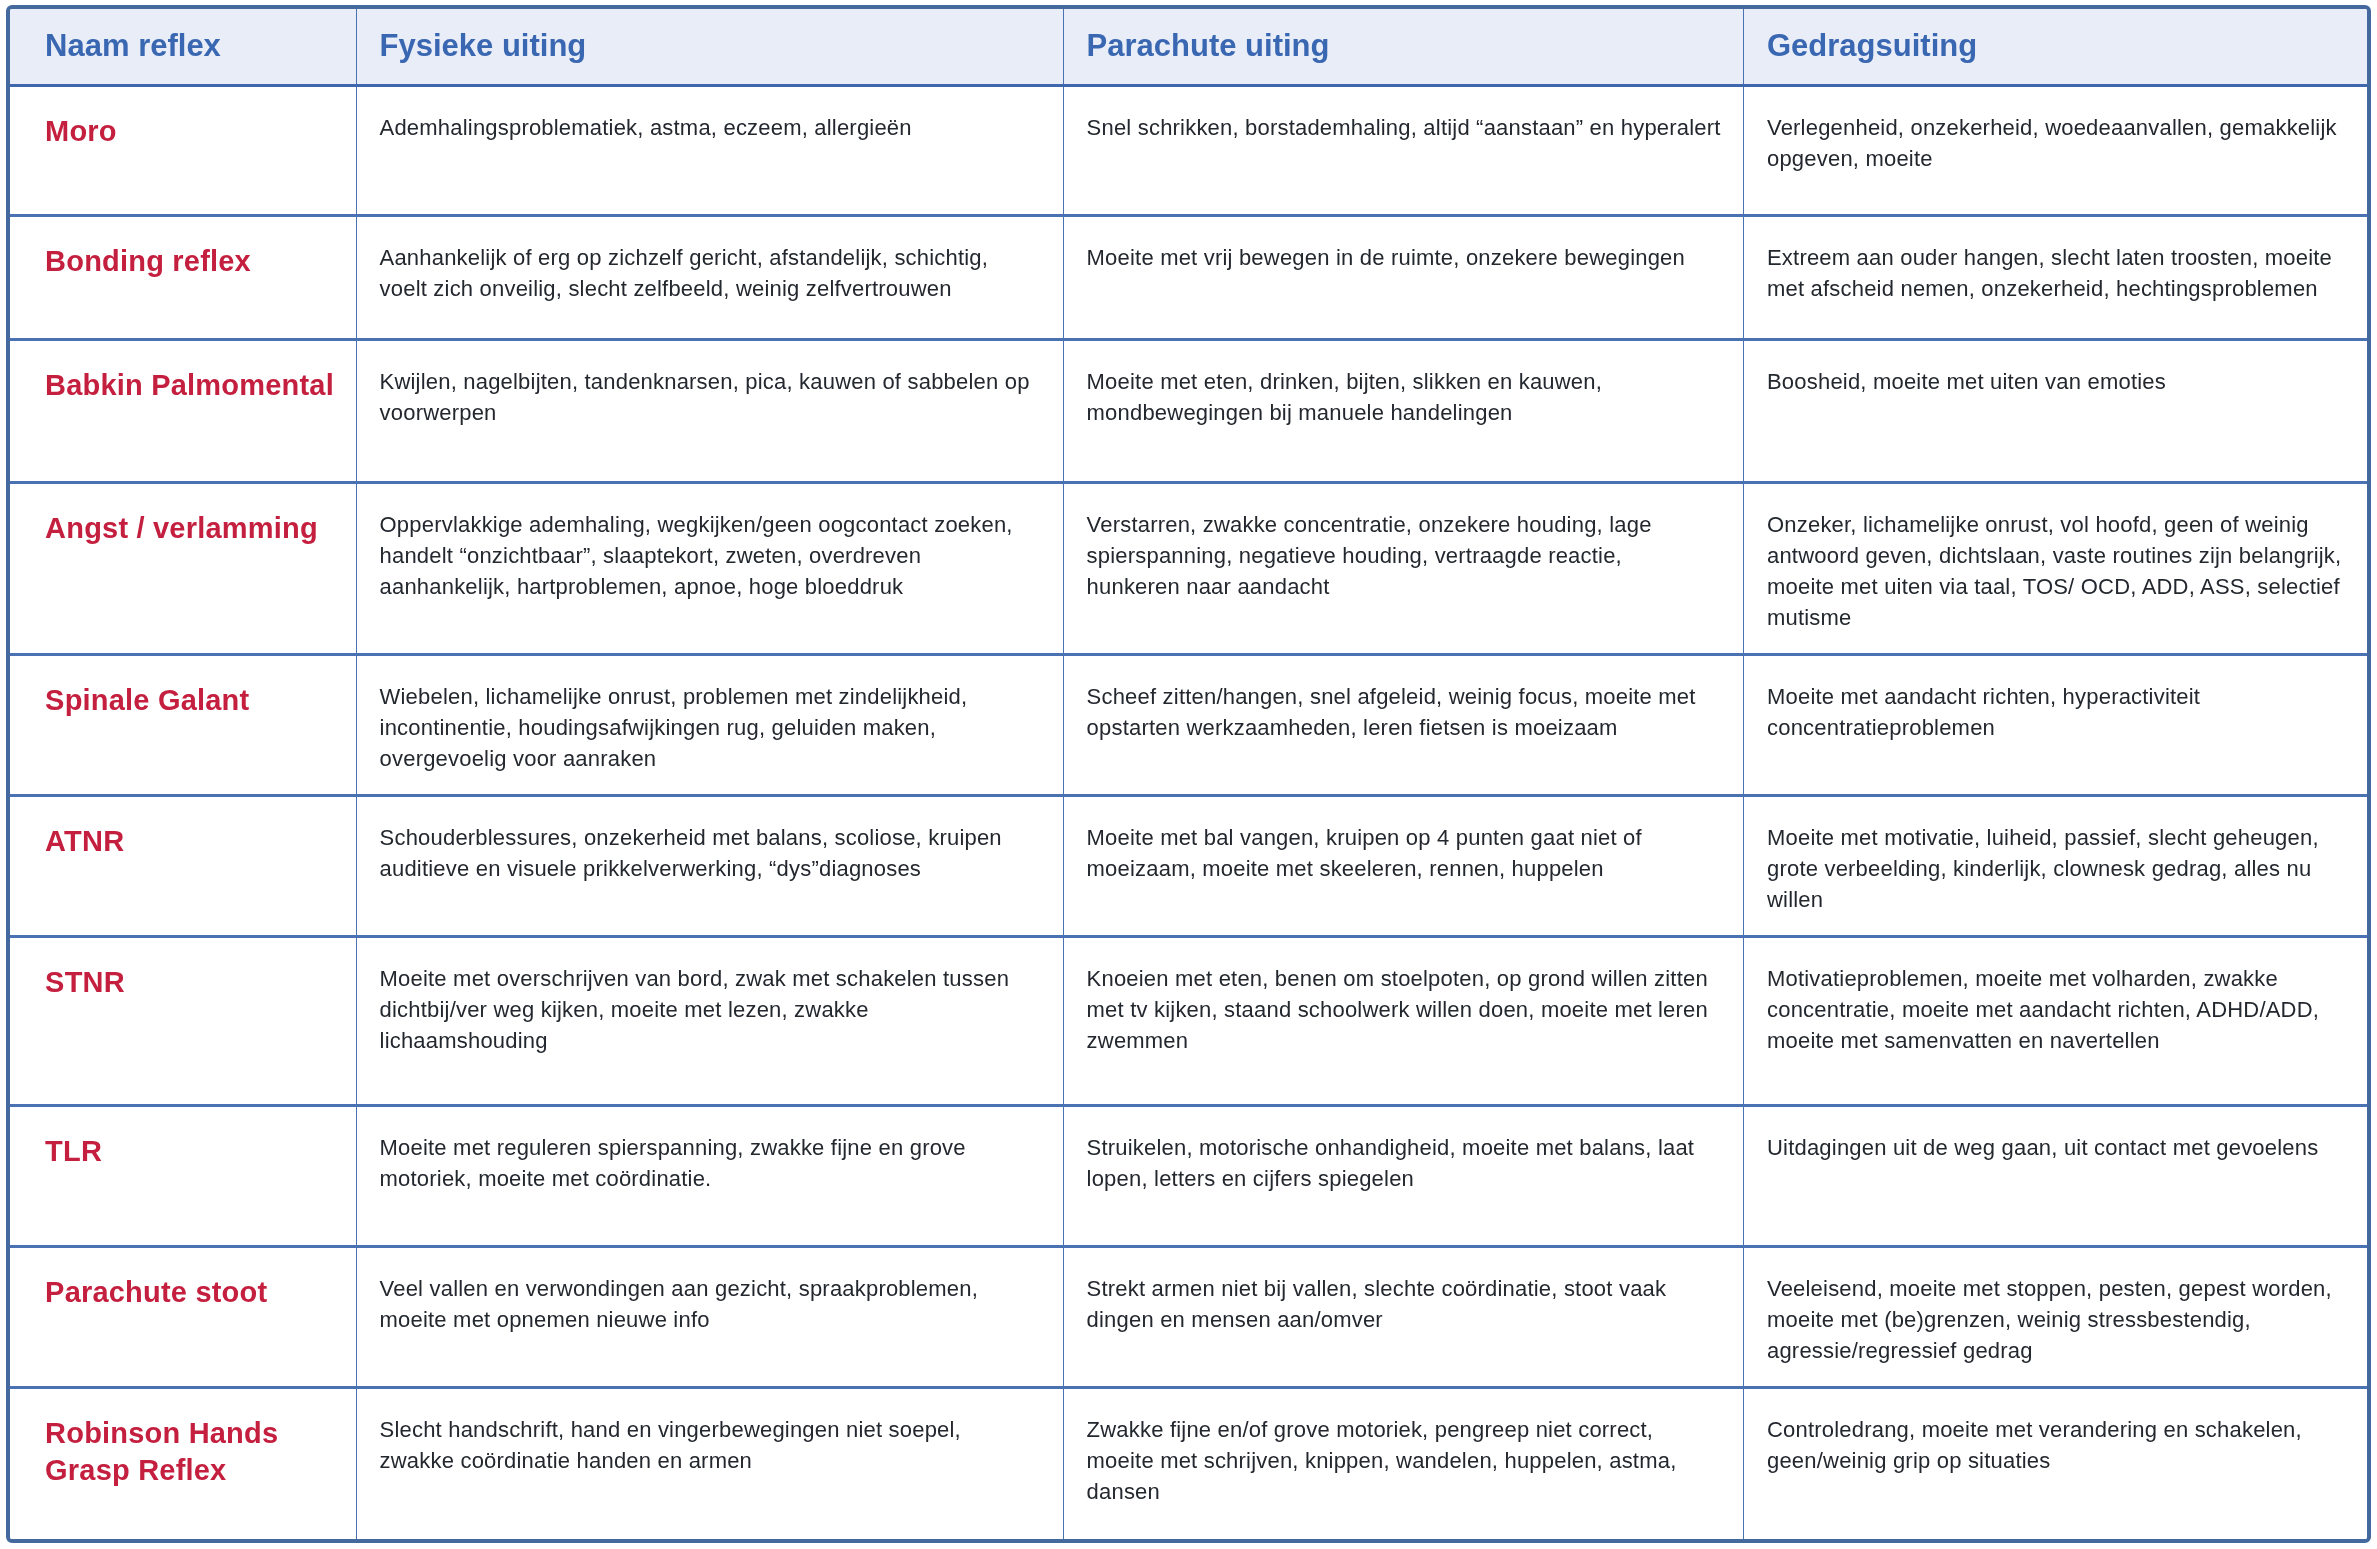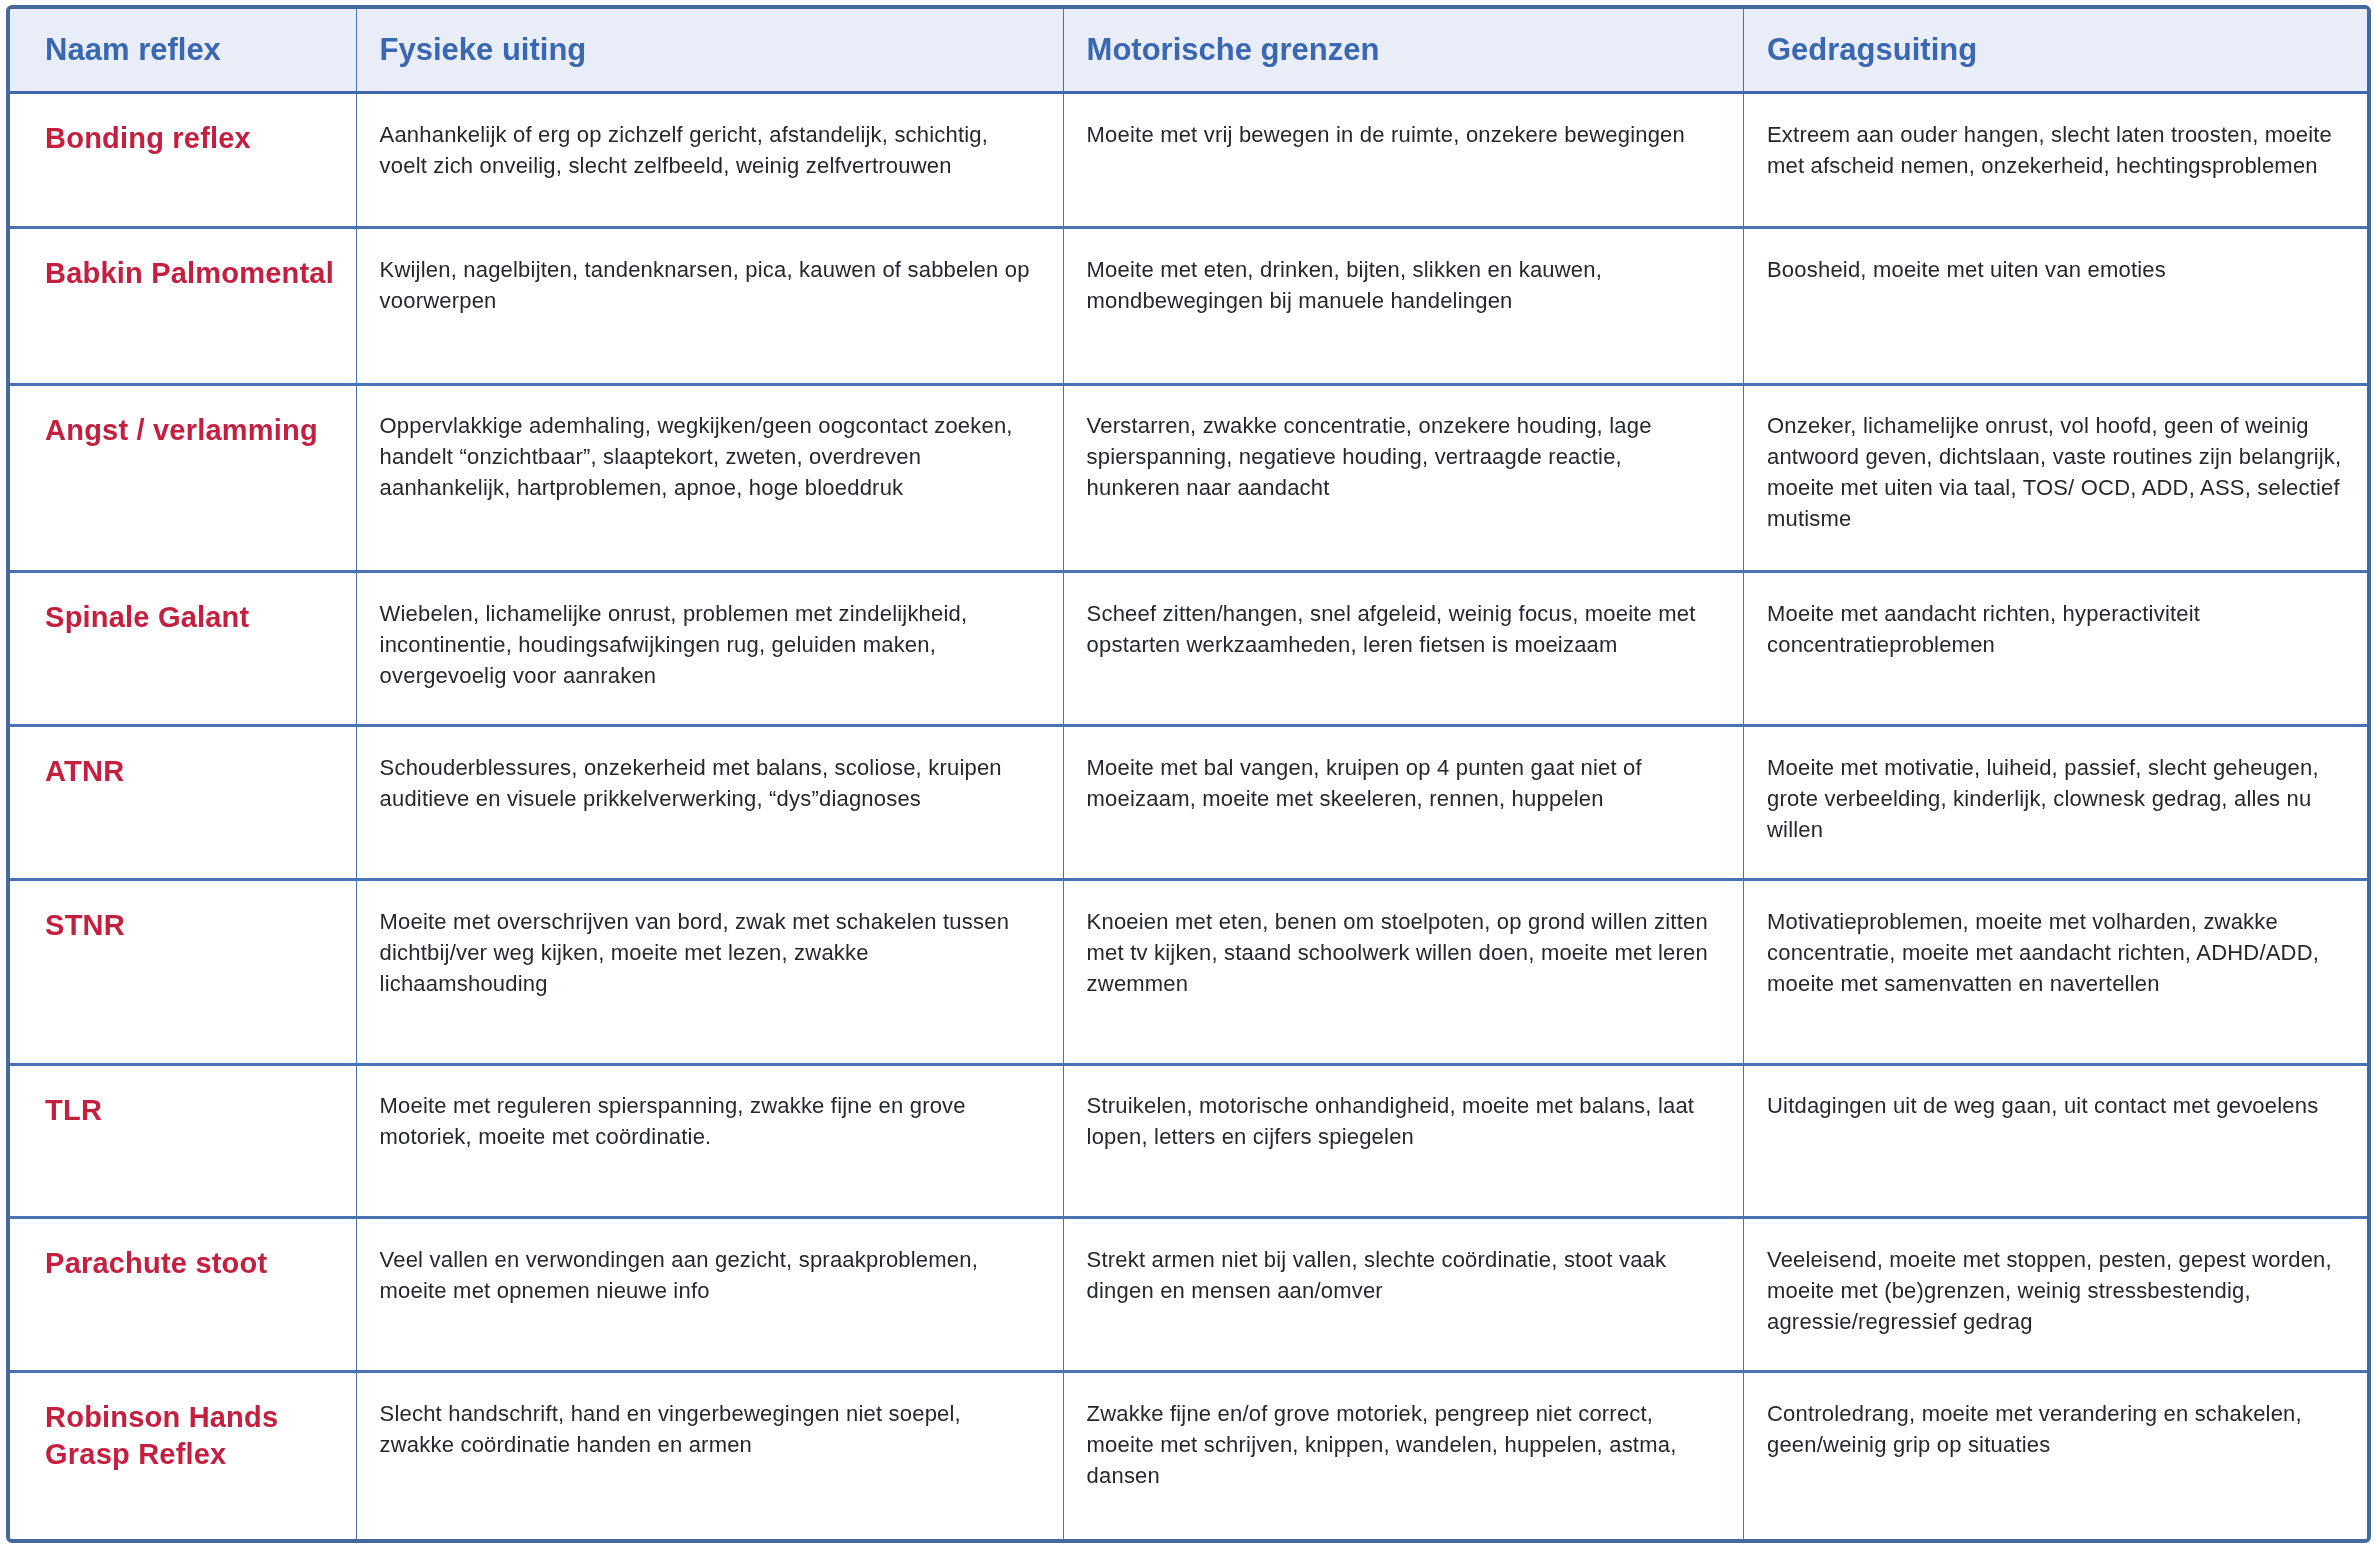--- a/index.html
+++ b/index.html
@@ -74,22 +74,28 @@
     <colgroup>
       <col style="width:14.68%">
       <col style="width:30.00%">
       <col style="width:28.87%">
       <col style="width:26.45%">
     </colgroup>
     <tbody>
         <tr style="height:77px;">
       <th>Naam reflex</th>
       <th>Fysieke uiting</th>
-      <th>Motorische grenzen</th>
+      <th>Parachute uiting</th>
       <th>Gedragsuiting</th>
+    </tr>
+    <tr style="height:130px;">
+      <td class="name-cell">Moro</td>
+      <td>Ademhalingsproblematiek, astma, eczeem, allergieën</td>
+      <td>Snel schrikken, borstademhaling, altijd “aanstaan” en hyperalert</td>
+      <td>Verlegenheid, onzekerheid, woedeaanvallen, gemakkelijk opgeven, moeite</td>
     </tr>
     <tr style="height:124px;">
       <td class="name-cell">Bonding reflex</td>
       <td>Aanhankelijk of erg op zichzelf gericht, afstandelijk, schichtig, voelt zich onveilig, slecht zelfbeeld, weinig zelfvertrouwen</td>
       <td>Moeite met vrij bewegen in de ruimte, onzekere bewegingen</td>
       <td>Extreem aan ouder hangen, slecht laten troosten, moeite met afscheid nemen, onzekerheid, hechtingsproblemen</td>
     </tr>
     <tr style="height:143px;">
       <td class="name-cell">Babkin Palmomental</td>
       <td>Kwijlen, nagelbijten, tandenknarsen, pica, kauwen of sabbelen op voorwerpen</td>

